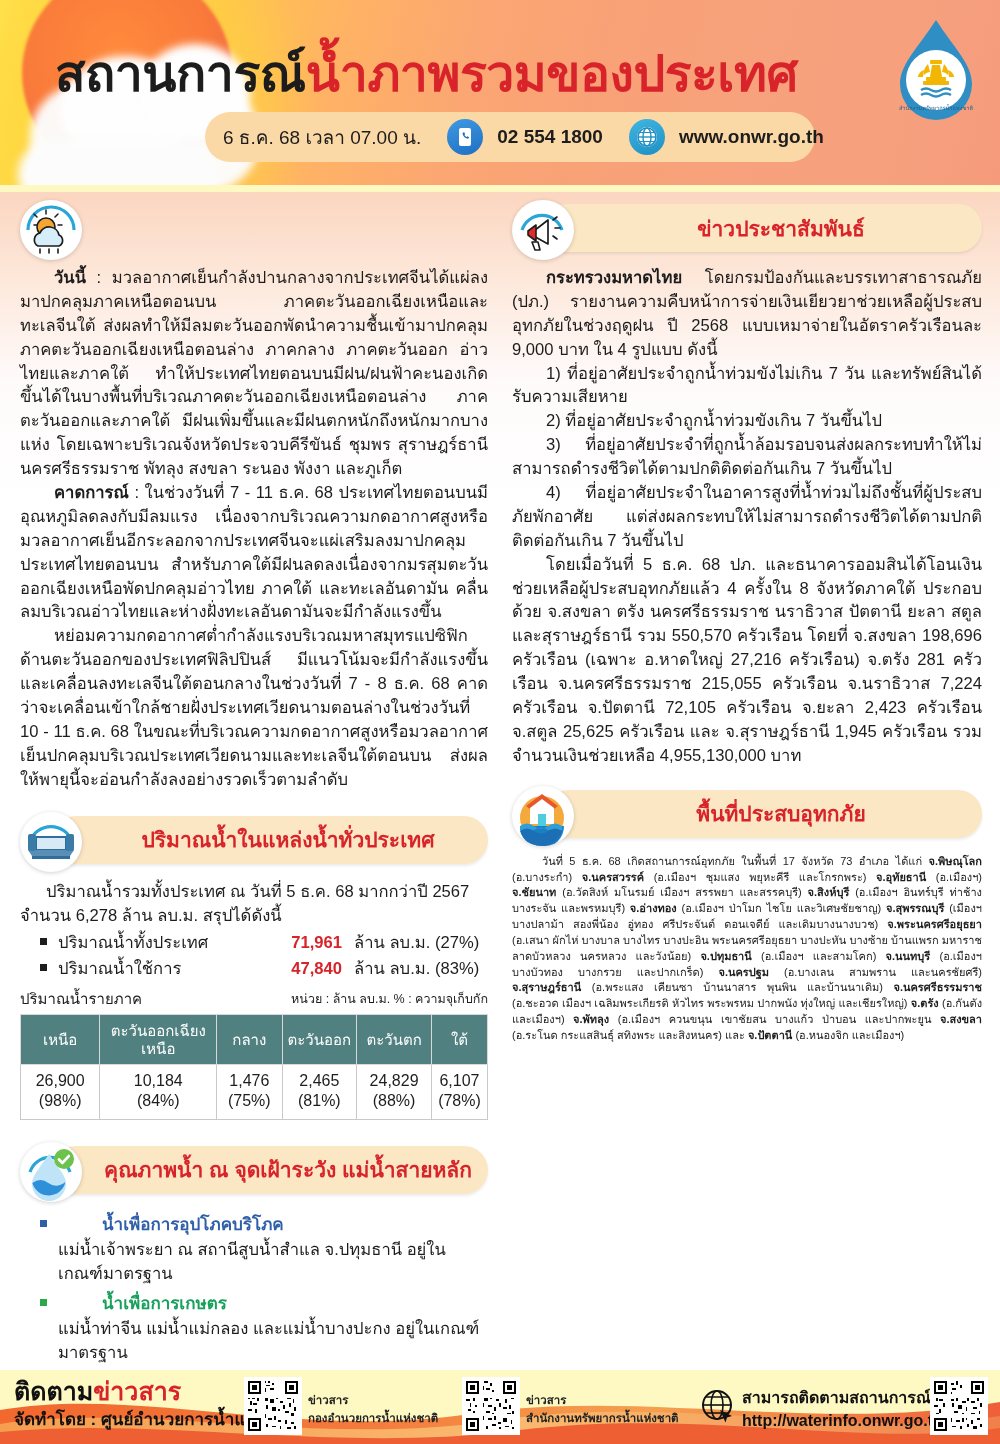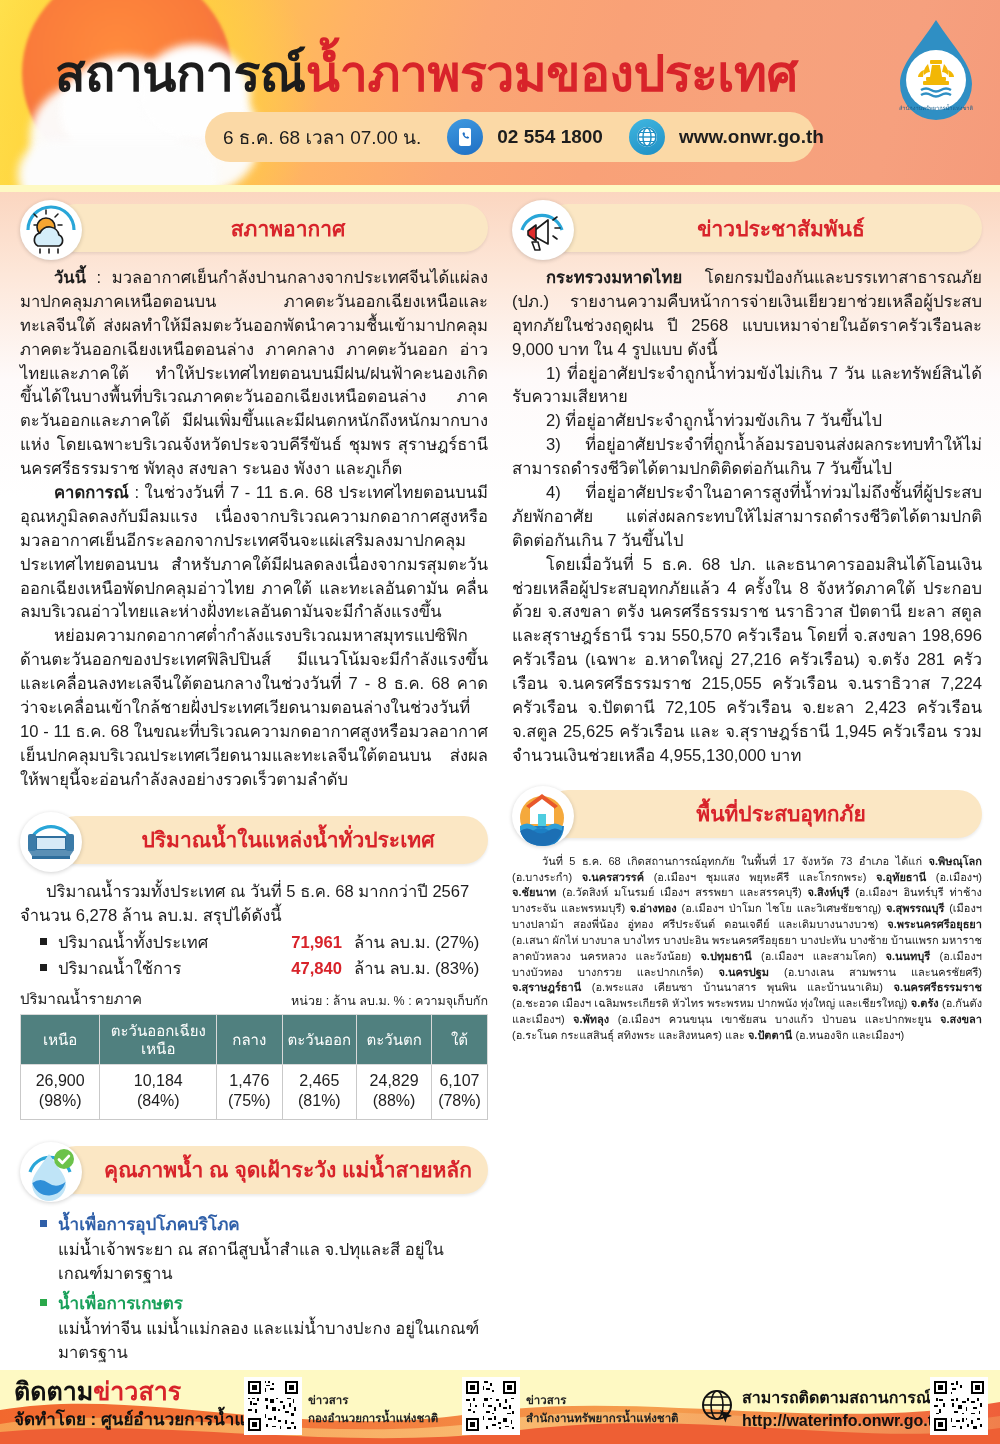--- a/index.html
+++ b/index.html
@@ -184,21 +184,21 @@
     position: relative; top: -3px; flex:0 0 auto;
   }
   .res-name { width: 200px; flex: 0 0 auto; }
   .res-val {
     color: #d8232a; font-weight: 700;
     width: 84px; text-align: right; flex:0 0 auto;
   }
   .res-unit { margin-left: 12px; }
 
   .tbl-caps {
-    display: flex; justify-content: space-between; align-items: flex-end;
+    display: flex; justify-content: space-between; align-items: center;
     margin-top: 6px;
   }
   .tbl-cap-l { font-size: 15px; color: #1d1d1d; }
   .tbl-cap-r { font-size: 12.5px; color: #1d1d1d; }
 
   table.region {
     width: 100%; border-collapse: collapse;
     margin-top: 3px;
     table-layout: fixed;
   }
@@ -219,21 +219,21 @@
     padding: 6px 2px 8px 2px;
     line-height: 1.25;
   }
   table.region td .pct { display:block; }
 
   
   .wq-list { list-style: none; margin-top: 12px; padding-left: 20px; }
   .wq-item { margin-bottom: 4px; }
   .wq-head {
     display: flex; align-items: baseline;
-    font-size: 17px; font-weight: 700;
+    font-size: 17px; font-weight: 700; gap: 44px;
   }
   .sq-blue { display:inline-block; width:7px;height:7px;background:#2f5fa8;margin-right:11px;position:relative;top:-3px;flex:0 0 auto;}
   .sq-green{ display:inline-block; width:7px;height:7px;background:#2aa84a;margin-right:11px;position:relative;top:-3px;flex:0 0 auto;}
   .wq-blue { color: #2f5fa8; }
   .wq-green{ color: #18a05a; }
   .wq-desc {
     font-size: 16.6px; line-height: 1.42; color: #1d1d1d;
     padding-left: 18px; margin-top: 1px;
   }
 
@@ -336,23 +336,20 @@
         <text x="48" y="96" font-size="5.6" fill="#1b5e8a" text-anchor="middle" font-family="Liberation Sans, sans-serif">สำนักงานทรัพยากรน้ำแห่งชาติ</text>
       </svg>
     </div>
   </div>
 
   <div class="cols">
 
     <div class="col left">
 
       <div class="sec-head">
-        <div class="sec-bar">
-          <span class="sec-bar-label">สภาพอากาศ</span>
-        </div>
         <div class="sec-icon">
           <svg width="62" height="60" viewBox="0 0 62 60">
             <path d="M8 30a23 23 0 0 1 46 0" fill="none" stroke="#29a6d8" stroke-width="3.2"></path>
             <g stroke="#1c1c1c" stroke-width="1.5" stroke-linecap="round">
               <line x1="26" y1="14" x2="26" y2="10"></line>
               <line x1="35" y1="17" x2="38" y2="14"></line>
               <line x1="38" y1="25" x2="42" y2="25"></line>
               <line x1="17" y1="17" x2="14" y2="14"></line>
               <line x1="14" y1="25" x2="17" y2="25"></line>
             </g>
@@ -448,21 +445,21 @@
           </svg>
         </div>
       </div>
 
       <ul class="wq-list">
         <li class="wq-item">
           <div class="wq-head">
             <span class="sq-blue"></span>
             <span class="wq-blue">น้ำเพื่อการอุปโภคบริโภค</span>
           </div>
-          <div class="wq-desc">แม่น้ำเจ้าพระยา ณ สถานีสูบน้ำสำแล จ.ปทุและสี อยู่ในเกณฑ์มาตรฐาน</div>
+          <div class="wq-desc">แม่น้ำเจ้าพระยา ณ สถานีสูบน้ำสำแล จ.ปทุมธานี อยู่ในเกณฑ์มาตรฐาน</div>
         </li>
         <li class="wq-item">
           <div class="wq-head">
             <span class="sq-green"></span>
             <span class="wq-green">น้ำเพื่อการเกษตร</span>
           </div>
           <div class="wq-desc">แม่น้ำท่าจีน แม่น้ำแม่กลอง และแม่น้ำบางปะกง อยู่ในเกณฑ์มาตรฐาน</div>
         </li>
       </ul>
     </div>

